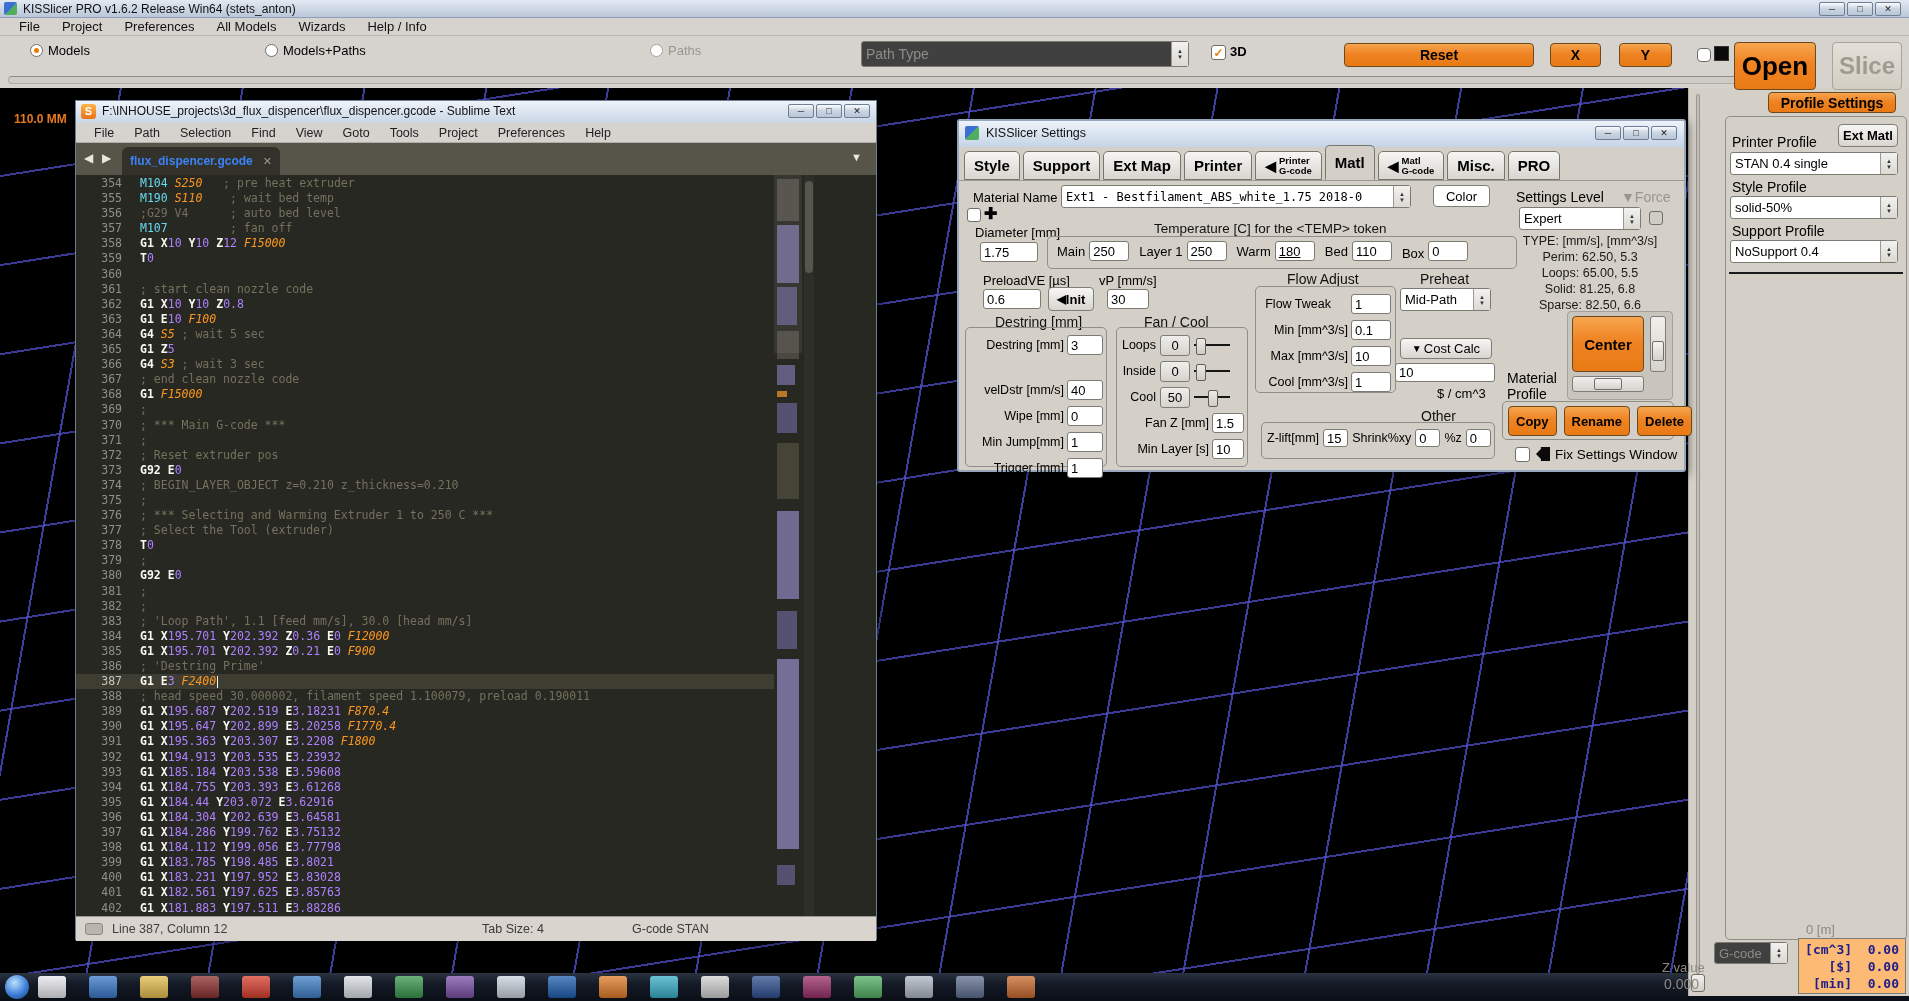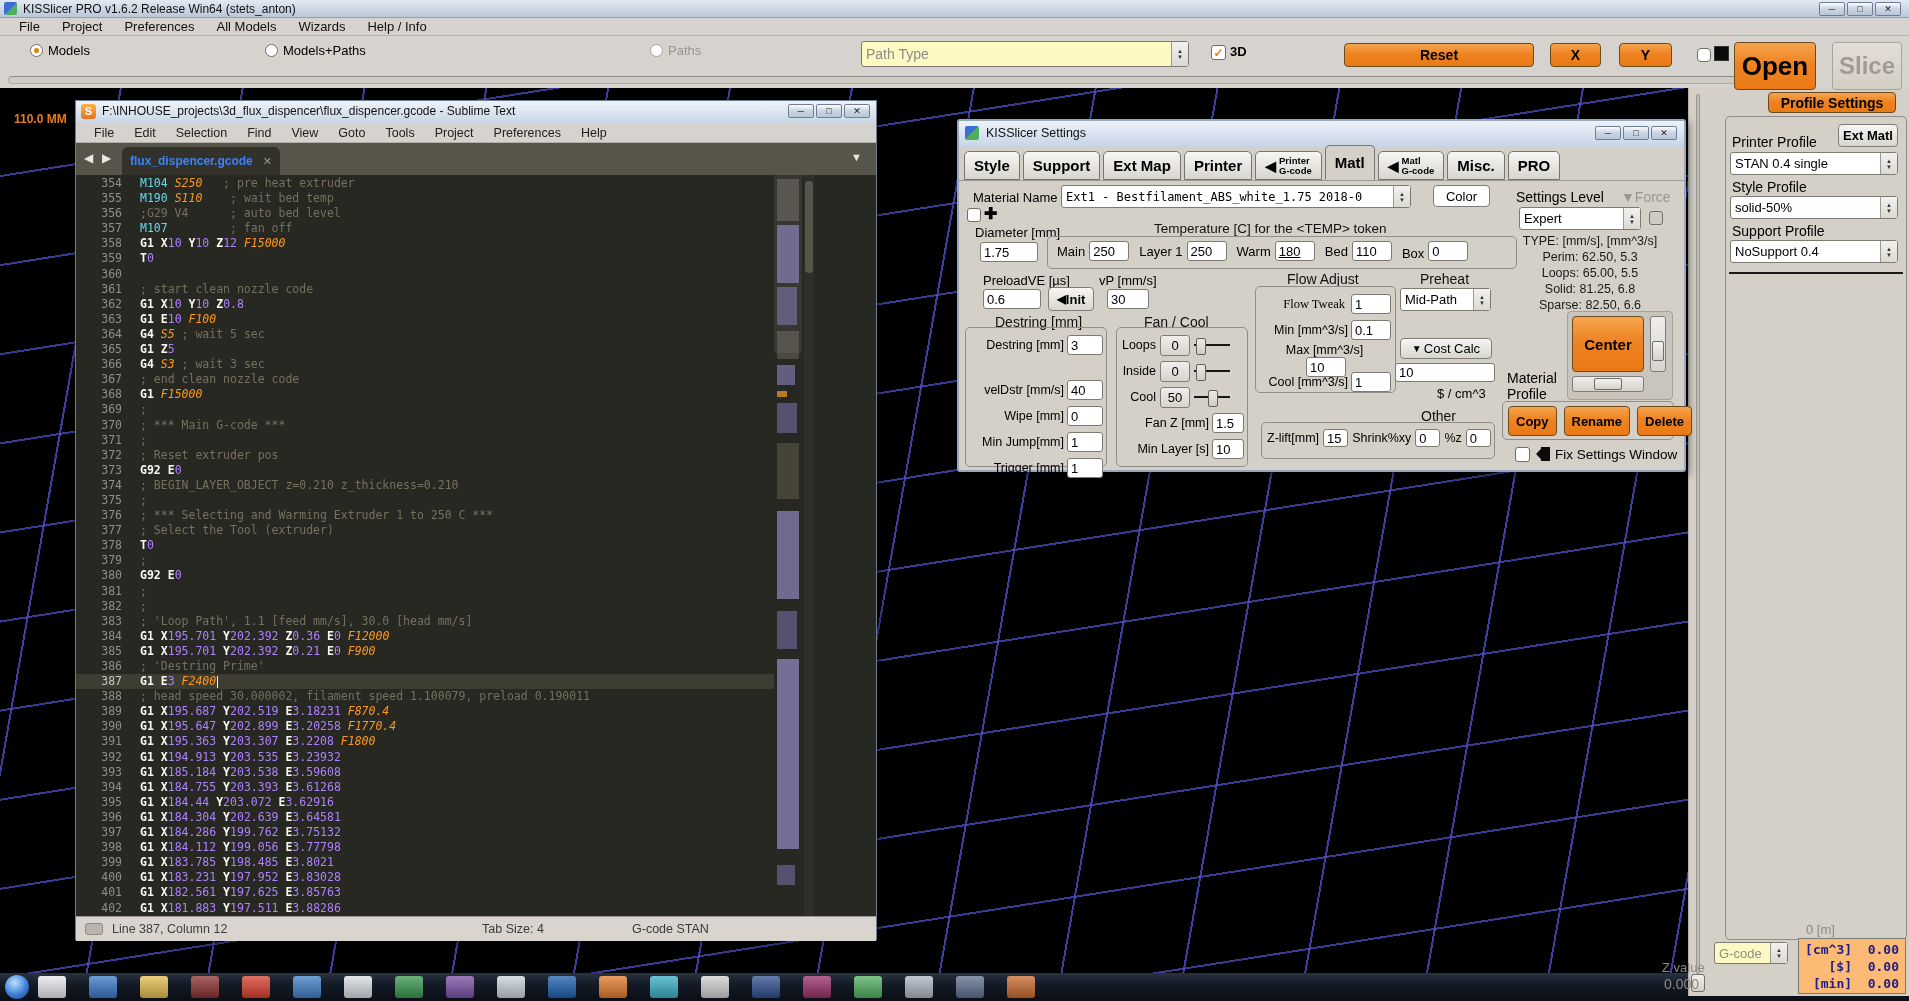--- a/index.html
+++ b/index.html
@@ -9,21 +9,21 @@
 
   
   .win-btn{width:26px;height:14px;background:linear-gradient(#fbfcfe,#cdd7e4 45%,#b9c6d6);border:1px solid #6e7f94;border-radius:2px;font:9px/12px "Liberation Sans",sans-serif;text-align:center;color:#222}
   .btn-o{background:linear-gradient(#f6a54f,#ef8322 45%,#e97a15);border:1px solid #6b4a1d;border-radius:4px;color:#000;font-weight:bold;display:flex;align-items:center;justify-content:center}
   .btn-g{background:linear-gradient(#f7f6f4,#d8d5cf);border:1px solid #7e7e78;border-radius:4px;display:flex;align-items:center;justify-content:center;font:13px "Liberation Sans",sans-serif}
   .btn-dis{background:linear-gradient(#e3dfd7,#d3cec4);border:1px solid #a8a49b;border-radius:4px;color:#a09a90;font-weight:bold;display:flex;align-items:center;justify-content:center}
   .ul::first-letter{text-decoration:underline}
   .inp{background:#fff;border:1px solid #7b7b73;border-radius:3px;font:13px "Liberation Sans",sans-serif;color:#000;display:flex;align-items:center;padding:0 3px}
   .dd{background:#fff;border:1px solid #7b7b73;border-radius:3px;display:flex;align-items:stretch}
   .dd .val{flex:1;padding:0 4px;font:13px "Liberation Sans",sans-serif;display:flex;align-items:center;overflow:hidden;white-space:nowrap}
-  .dd.dis{background:#fef9c3}
+  .dd.dis{background:#404040}
   .dd.dis .val{color:#8d8d86}
   .spin{width:16px;border-left:1px solid #9a9a94;display:flex;flex-direction:column;align-items:center;justify-content:center;font-size:6px;line-height:6px;color:#333;background:linear-gradient(#f2f1ef,#dcd9d3)}
   .spin::before{content:"▲"}.spin::after{content:"▼"}
   .cb{background:#fff;border:1px solid #6f6f69;border-radius:3px}
   .radio{border-radius:50%;background:#fff;border:1px solid #6f6f69;width:13px;height:13px}
   .radio.sel{position:relative}
   .radio.sel::after{content:"";position:absolute;left:3px;top:3px;width:5px;height:5px;border-radius:50%;background:#e87e04}
   .flabel{font:13px "Liberation Sans",sans-serif;color:#000;white-space:nowrap}
   .gbox{border:1px solid #8f8f88;border-radius:5px}
   .gtitle{font:14px "Liberation Sans",sans-serif;color:#111;white-space:nowrap}
@@ -207,21 +207,21 @@
     <div class="abs" style="left:0;top:0;width:100%;height:22px;background:linear-gradient(#eef3fa,#c9d6e6)">
       <div class="abs" style="left:5px;top:3px;width:15px;height:15px;border-radius:3px;background:linear-gradient(#ffb347,#e8731a);color:#fff;font:bold 11px/15px 'Liberation Sans',sans-serif;text-align:center">S</div>
       <span class="abs nw" style="left:26px;top:3px;font:12px 'Liberation Sans',sans-serif;color:#111">F:\INHOUSE_projects\3d_flux_dispencer\flux_dispencer.gcode - Sublime Text</span>
       <div class="abs win-btn" style="left:712px;top:3px">─</div>
       <div class="abs win-btn" style="left:740px;top:3px">□</div>
       <div class="abs win-btn" style="left:768px;top:3px">✕</div>
     </div>
 
     <div class="abs" id="subl-menu" style="left:0;top:22px;width:100%;height:20px;background:#d6d3ce;border-bottom:1px solid #b2aea7;display:flex;align-items:center;padding-left:8px;box-sizing:border-box">
         <span style="font: 12.5px &quot;Liberation Sans&quot;, sans-serif; color: rgb(34, 34, 34); padding: 0px 10px;">File</span>
-        <span style="font: 12.5px &quot;Liberation Sans&quot;, sans-serif; color: rgb(34, 34, 34); padding: 0px 10px;">Edit</span>
+        <span style="font: 12.5px &quot;Liberation Sans&quot;, sans-serif; color: rgb(34, 34, 34); padding: 0px 10px;">Path</span>
         <span style="font: 12.5px &quot;Liberation Sans&quot;, sans-serif; color: rgb(34, 34, 34); padding: 0px 10px;">Selection</span>
         <span style="font: 12.5px &quot;Liberation Sans&quot;, sans-serif; color: rgb(34, 34, 34); padding: 0px 10px;">Find</span>
         <span style="font: 12.5px &quot;Liberation Sans&quot;, sans-serif; color: rgb(34, 34, 34); padding: 0px 10px;">View</span>
         <span style="font: 12.5px &quot;Liberation Sans&quot;, sans-serif; color: rgb(34, 34, 34); padding: 0px 10px;">Goto</span>
         <span style="font: 12.5px &quot;Liberation Sans&quot;, sans-serif; color: rgb(34, 34, 34); padding: 0px 10px;">Tools</span>
         <span style="font: 12.5px &quot;Liberation Sans&quot;, sans-serif; color: rgb(34, 34, 34); padding: 0px 10px;">Project</span>
         <span style="font: 12.5px &quot;Liberation Sans&quot;, sans-serif; color: rgb(34, 34, 34); padding: 0px 10px;">Preferences</span>
         <span style="font: 12.5px &quot;Liberation Sans&quot;, sans-serif; color: rgb(34, 34, 34); padding: 0px 10px;">Help</span>
       </div>
 
@@ -558,28 +558,28 @@
         </div>
       <span class="abs flabel" style="left:140px;top:92px">vP [mm/s]</span>
       <div class="abs inp" style="left:148px;top:108px;width:42px;height:20px">
           <span>30</span>
         </div>
 
       <span class="abs gtitle" style="left:328px;top:90px">Flow Adjust</span>
       <div class="abs gbox" style="left:296px;top:105px;width:141px;height:107px"></div>
       <div class="abs" id="flow-rows" style="left:302px;top:110px;width:130px">
           <div class="mini-row" style="justify-content: flex-end;">
-            <span class="flabel" style="font-size: 12.5px; margin-right: 6px; font-family: Liberation Serif, serif;">Flow Tweak</span>
+            <span class="flabel" style="font-size: 12.5px; margin-right: 20px;">Flow Tweak</span>
             <span class="inp" style="width: 40px; height: 20px; box-sizing: border-box; flex: 0 0 auto;">1</span>
           </div>
           <div class="mini-row" style="justify-content: flex-end;">
             <span class="flabel" style="font-size: 12.5px; margin-right: 3px;">Min [mm^3/s]</span>
             <span class="inp" style="width: 40px; height: 20px; box-sizing: border-box; flex: 0 0 auto;">0.1</span>
           </div>
-          <div class="mini-row" style="justify-content: flex-start; flex-direction: column;">
+          <div class="mini-row" style="justify-content: flex-end;">
             <span class="flabel" style="font-size: 12.5px; margin-right: 3px;">Max [mm^3/s]</span>
             <span class="inp" style="width: 40px; height: 20px; box-sizing: border-box; flex: 0 0 auto;">10</span>
           </div>
           <div class="mini-row" style="justify-content: flex-end;">
             <span class="flabel" style="font-size: 12.5px; margin-right: 3px;">Cool [mm^3/s]</span>
             <span class="inp" style="width: 40px; height: 20px; box-sizing: border-box; flex: 0 0 auto;">1</span>
           </div>
         </div>
 
       <span class="abs gtitle" style="left:461px;top:90px">Preheat</span>

